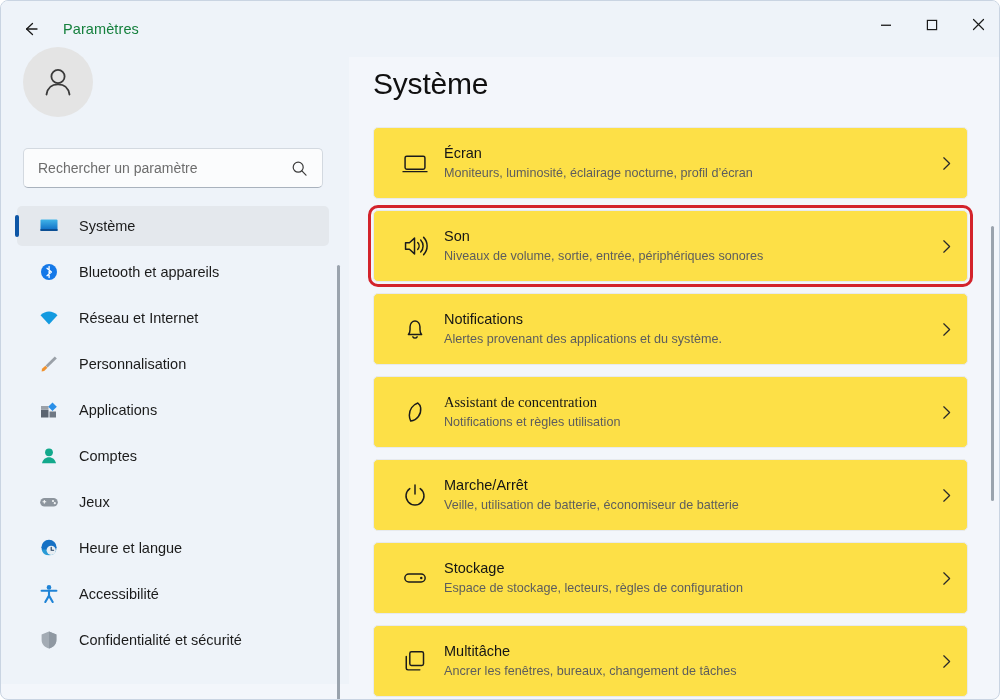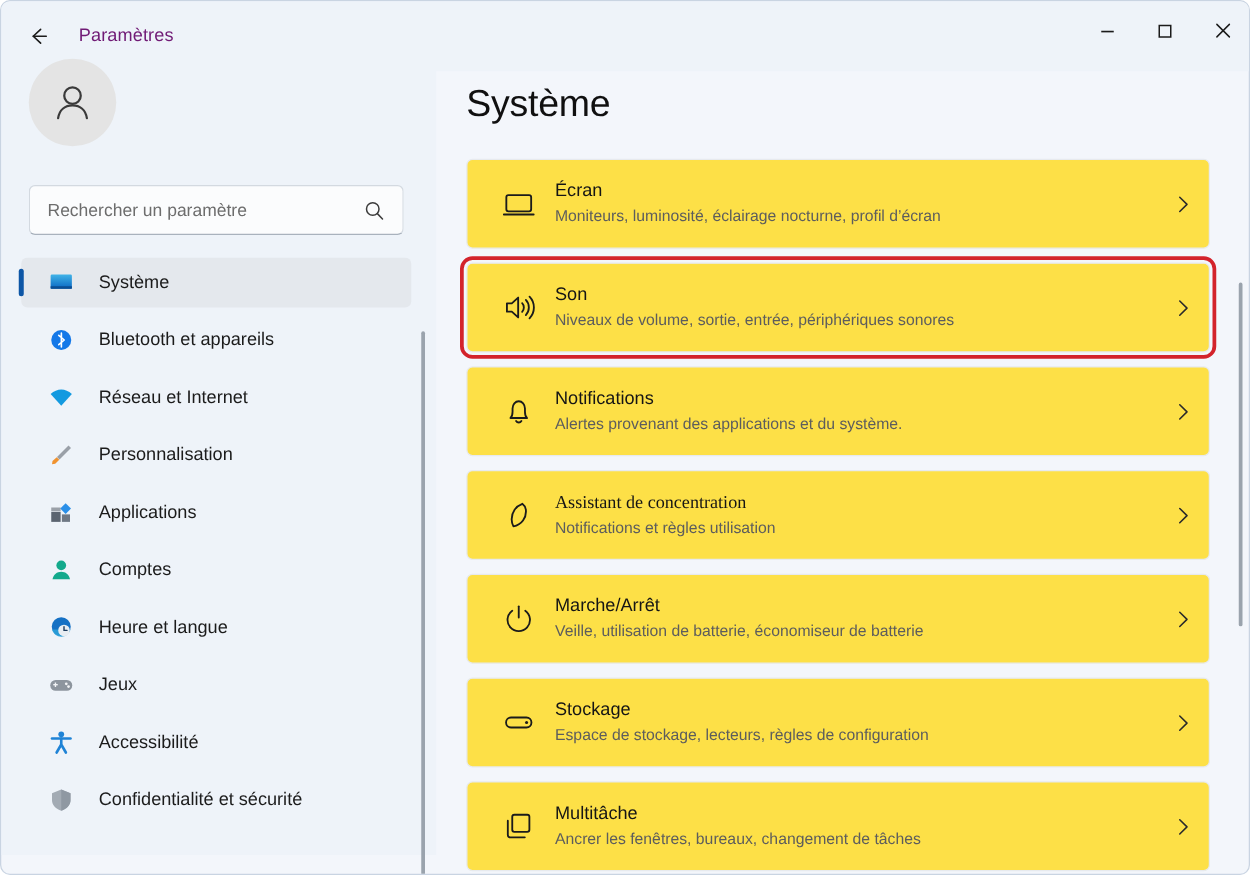--- a/index.html
+++ b/index.html
@@ -38,21 +38,21 @@
     margin-left: 10px;
     display: flex; align-items: center; justify-content: center;
     border-radius: 4px;
     cursor: pointer;
   }
   #back-btn svg { display: block; }
 
   #app-title {
     margin-left: 12px;
     font-size: 14.5px;
-    color: #701a75;
+    color: #15803d;
     letter-spacing: .1px;
   }
 
   #win-controls {
     position: absolute;
     right: 0; top: 0;
     height: 47px;
     display: flex;
   }
   .win-btn {
@@ -335,43 +335,43 @@
             <svg width="22" height="22" viewBox="0 0 22 22">
               <circle cx="11" cy="7.3" r="3.9" fill="#13a98c"></circle>
               <path d="M4 18.3 C4.8 14.5 7.6 12.3 11 12.3 C14.4 12.3 17.2 14.5 18 18.3 Z" fill="#13a98c"></path>
             </svg>
           </span>
           <span class="nav-label">Comptes</span>
         </div>
         <div class="nav-item">
           <span class="nav-ico">
             <svg width="22" height="22" viewBox="0 0 22 22">
-              <circle cx="11" cy="10.3" r="7.6" fill="#1570c4"></circle>
-              <path d="M3.6 12.5 A7.6 7.6 0 0 0 18.4 12.5 Z" fill="#2a9fd8" opacity=".9"></path>
-              <circle cx="13.2" cy="13.3" r="4.6" fill="#e8edf2"></circle>
-              <path d="M13.2 10.3 V13.3 H15.6" stroke="#1b3a5c" stroke-width="1.1" fill="none" stroke-linecap="round"></path>
-            </svg>
-          </span>
-          <span class="nav-label">Heure et langue</span>
-        </div>
-        <div class="nav-item">
-          <span class="nav-ico">
-            <svg width="22" height="22" viewBox="0 0 22 22">
               <rect x="2.2" y="7" width="17.6" height="8.6" rx="4.3" fill="#8d959e"></rect>
               <rect x="4.6" y="10.2" width="3.6" height="1.1" fill="#f2f4f6"></rect>
               <rect x="5.8" y="9" width="1.1" height="3.6" fill="#f2f4f6"></rect>
               <circle cx="15" cy="10" r="1.1" fill="#f2f4f6"></circle>
               <circle cx="16.8" cy="12.2" r="1.1" fill="#f2f4f6"></circle>
             </svg>
           </span>
           <span class="nav-label">Jeux</span>
         </div>
         <div class="nav-item">
           <span class="nav-ico">
             <svg width="22" height="22" viewBox="0 0 22 22">
+              <circle cx="11" cy="10.3" r="7.6" fill="#1570c4"></circle>
+              <path d="M3.6 12.5 A7.6 7.6 0 0 0 18.4 12.5 Z" fill="#2a9fd8" opacity=".9"></path>
+              <circle cx="13.2" cy="13.3" r="4.6" fill="#e8edf2"></circle>
+              <path d="M13.2 10.3 V13.3 H15.6" stroke="#1b3a5c" stroke-width="1.1" fill="none" stroke-linecap="round"></path>
+            </svg>
+          </span>
+          <span class="nav-label">Heure et langue</span>
+        </div>
+        <div class="nav-item">
+          <span class="nav-ico">
+            <svg width="22" height="22" viewBox="0 0 22 22">
               <circle cx="11" cy="4.4" r="2.3" fill="#1f83d6"></circle>
               <path d="M3.6 7.8 H18.4" stroke="#1f83d6" stroke-width="2.1" stroke-linecap="round"></path>
               <path d="M11 7.8 V12.6 M11 12.6 L7.3 19 M11 12.6 L14.7 19" stroke="#1f83d6" stroke-width="2.1" fill="none" stroke-linecap="round" stroke-linejoin="round"></path>
             </svg>
           </span>
           <span class="nav-label">Accessibilité</span>
         </div>
         <div class="nav-item">
           <span class="nav-ico">
             <svg width="22" height="22" viewBox="0 0 22 22">

